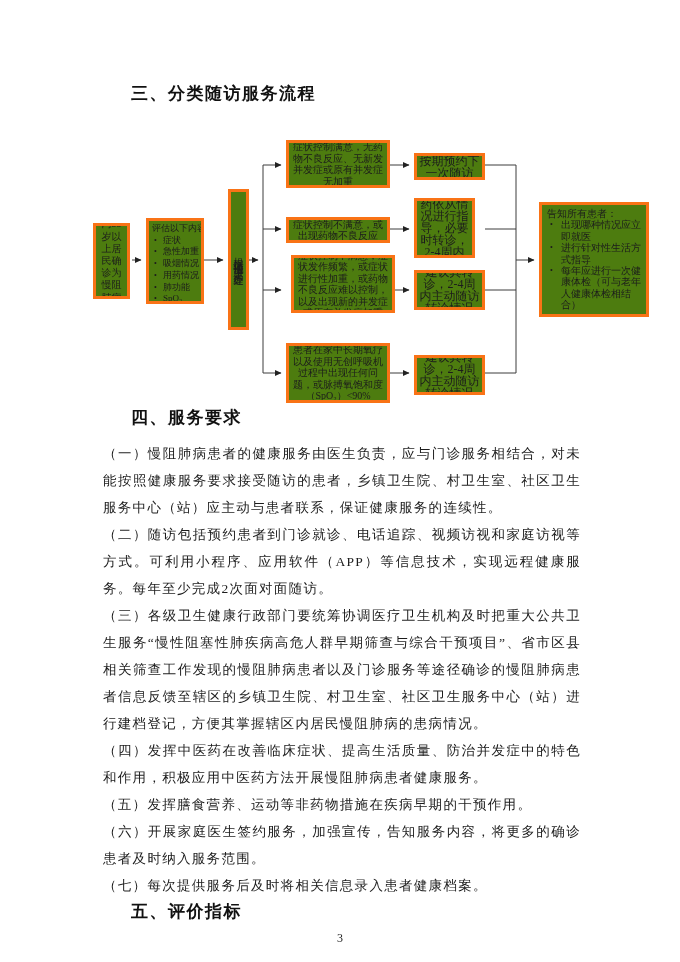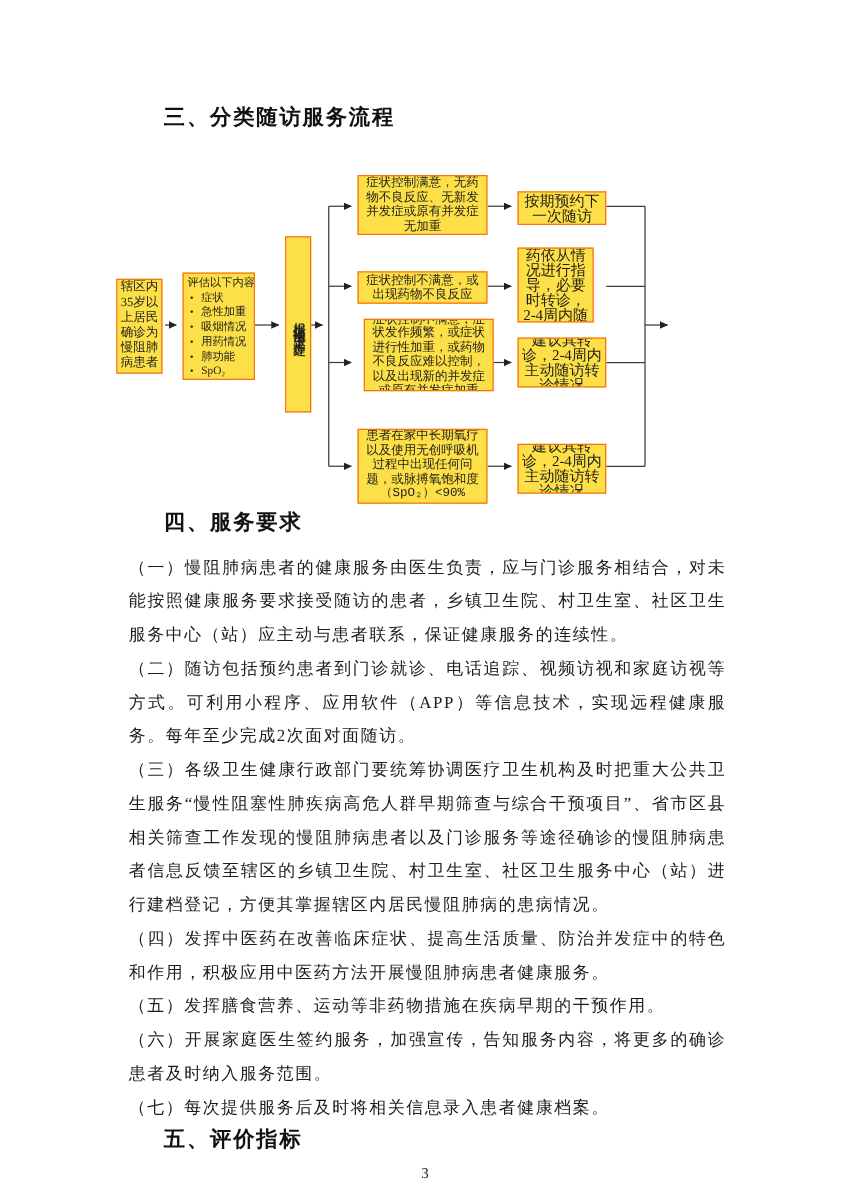--- a/index.html
+++ b/index.html
@@ -5,21 +5,21 @@
   html,body{margin:0;padding:0;background:#ffffff;}
   #page{position:relative;width:680px;height:962px;background:#ffffff;overflow:hidden;
         color:#1f1f1f;font-family:"Liberation Serif","DejaVu Serif",serif;}
 
   
   .h-sec{position:absolute;font-family:"Liberation Sans","DejaVu Sans",sans-serif;
          font-weight:bold;font-size:17px;letter-spacing:1.5px;color:#111;white-space:nowrap;}
 
   
   #fc-svg{position:absolute;left:0;top:0;}
-  .fc-box{position:absolute;box-sizing:border-box;border:1px solid #f97316;background:#fde047;
+  .fc-box{position:absolute;box-sizing:border-box;border:3px solid #f97316;background:#4d7c0f;
           font-family:"Liberation Serif","DejaVu Serif",serif;color:#1c1c1c;overflow:hidden;}
   .fc-center{display:flex;align-items:center;justify-content:center;text-align:center;}
   .fc-cond{font-size:10px;line-height:11.5px;padding:2px 2px;}
   .fc-res{font-size:12px;line-height:12px;padding:1px 2px;}
   #fc-start{font-size:10px;line-height:12.2px;padding:2px 2px;}
   #fc-assess{font-size:9px;line-height:11.7px;padding:2px 2px 0 3px;}
   #fc-assess .ttl{white-space:nowrap;}
   .blt{position:relative;padding-left:11px;}
   .blt::before{content:"•";position:absolute;left:2px;top:0;font-size:8px;}
   #fc-decide{display:flex;align-items:center;justify-content:center;
@@ -84,27 +84,33 @@
     <div class="blt">用药情况</div>
     <div class="blt">肺功能</div>
     <div class="blt">SpO₂</div>
   </div>
 
   <div id="fc-decide" class="fc-box" style="left:228px;top:189px;width:21px;height:141px;">根据评估情况决定下一步处理</div>
 
   <div class="fc-box fc-center fc-cond" style="left:286px;top:140px;width:104px;height:48px;">症状控制满意，无药物不良反应、无新发并发症或原有并发症无加重</div>
   <div class="fc-box fc-center fc-cond" style="left:286px;top:217px;width:104px;height:26px;">症状控制不满意，或出现药物不良反应</div>
   <div class="fc-box fc-center fc-cond" style="left:291px;top:255px;width:104px;height:58px;">症状控制不满意，症状发作频繁，或症状进行性加重，或药物不良反应难以控制，以及出现新的并发症或原有并发症加重</div>
-  <div class="fc-box fc-center fc-cond" style="left:286px;top:343px;width:104px;height:60px;font-family:Liberation Mono, monospace;">患者在家中长期氧疗以及使用无创呼吸机过程中出现任何问题，或脉搏氧饱和度（SpO₂）&lt;90%</div>
+  <div class="fc-box fc-center fc-cond" style="left:286px;top:343px;width:104px;height:60px;">患者在家中长期氧疗以及使用无创呼吸机过程中出现任何问题，或脉搏氧饱和度（SpO₂）&lt;90%</div>
 
   <div class="fc-box fc-center fc-res" style="left:414px;top:153px;width:71px;height:27px;">按期预约下一次随访</div>
   <div class="fc-box fc-center fc-res" style="left:414px;top:198px;width:61px;height:60px;">结合其服药依从情况进行指导，必要时转诊，2-4周内随访</div>
   <div class="fc-box fc-center fc-res" style="left:414px;top:270px;width:71px;height:40px;">建议其转诊，2-4周内主动随访转诊情况</div>
   <div class="fc-box fc-center fc-res" style="left:414px;top:355px;width:71px;height:40px;">建议其转诊，2-4周内主动随访转诊情况</div>
 
+  <div id="fc-inform" class="fc-box" style="left:539px;top:202px;width:110px;height:115px;">
+    <div>告知所有患者：</div>
+    <div class="blt">出现哪种情况应立即就医</div>
+    <div class="blt">进行针对性生活方式指导</div>
+    <div class="blt">每年应进行一次健康体检（可与老年人健康体检相结合）</div>
+  </div>
 
   <div id="sec4">
     <div class="h-inline">四、服务要求</div>
     <p>（一）慢阻肺病患者的健康服务由医生负责，应与门诊服务相结合，对未能按照健康服务要求接受随访的患者，乡镇卫生院、村卫生室、社区卫生服务中心（站）应主动与患者联系，保证健康服务的连续性。</p>
     <p>（二）随访包括预约患者到门诊就诊、电话追踪、视频访视和家庭访视等方式。可利用小程序、应用软件（APP）等信息技术，实现远程健康服务。每年至少完成2次面对面随访。</p>
     <p>（三）各级卫生健康行政部门要统筹协调医疗卫生机构及时把重大公共卫生服务“慢性阻塞性肺疾病高危人群早期筛查与综合干预项目”、省市区县相关筛查工作发现的慢阻肺病患者以及门诊服务等途径确诊的慢阻肺病患者信息反馈至辖区的乡镇卫生院、村卫生室、社区卫生服务中心（站）进行建档登记，方便其掌握辖区内居民慢阻肺病的患病情况。</p>
     <p>（四）发挥中医药在改善临床症状、提高生活质量、防治并发症中的特色和作用，积极应用中医药方法开展慢阻肺病患者健康服务。</p>
     <p>（五）发挥膳食营养、运动等非药物措施在疾病早期的干预作用。</p>
     <p>（六）开展家庭医生签约服务，加强宣传，告知服务内容，将更多的确诊患者及时纳入服务范围。</p>
     <p>（七）每次提供服务后及时将相关信息录入患者健康档案。</p>

